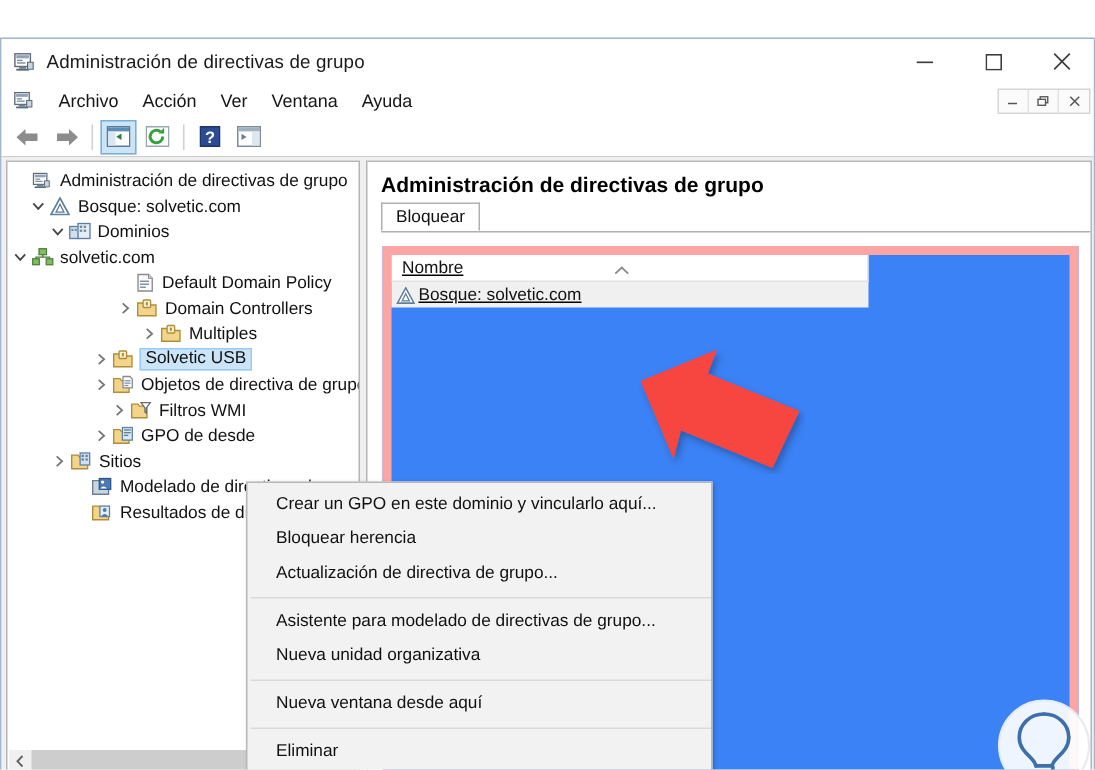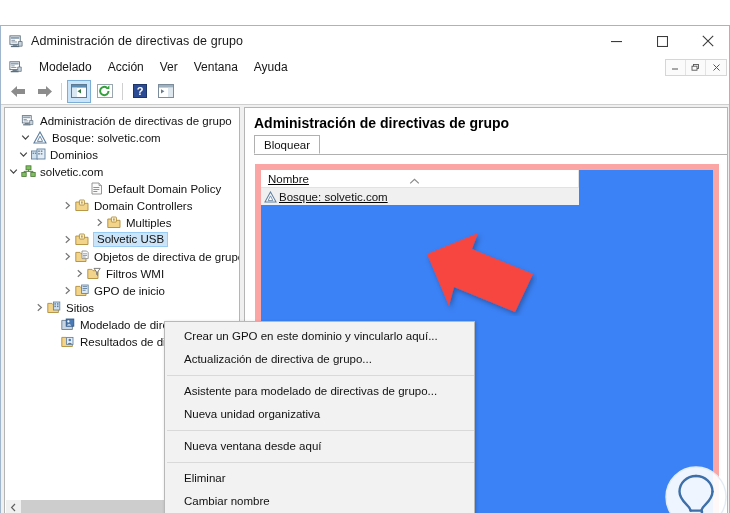--- a/index.html
+++ b/index.html
@@ -207,21 +207,21 @@
       <svg width="14" height="14" viewBox="0 0 16 16">
         <rect x="1" y="2" width="11" height="9" fill="#ffffff" stroke="#5a6b7a" stroke-width="1"></rect>
         <rect x="2" y="3" width="9" height="2.2" fill="#8fa3b5"></rect>
         <rect x="2.5" y="6.2" width="4" height="1" fill="#7b8c9c"></rect>
         <rect x="2.5" y="8" width="6" height="1" fill="#7b8c9c"></rect>
         <rect x="4" y="11" width="5" height="1.6" fill="#6d7e8e"></rect>
         <rect x="2" y="12.6" width="9" height="1.4" fill="#5a6b7a"></rect>
         <path d="M10 8 l4 0 l0 5 l-4 0 z" fill="#c9d4de" stroke="#5a6b7a" stroke-width="0.8"></path>
       </svg>
     </span>
-    <div class="menu-item">Modelado</div>
+    <div class="menu-item">Archivo</div>
     <div class="menu-item">Acción</div>
     <div class="menu-item">Ver</div>
     <div class="menu-item">Ventana</div>
     <div class="menu-item">Ayuda</div>
 
     <div id="mdi-btns">
       <div class="mdi-btn">
         <svg width="9" height="9" viewBox="0 0 9 9">
             <rect x="1" y="5.5" width="6" height="1" fill="#555"></rect>
           </svg>
@@ -313,21 +313,21 @@
           </span>
           <span class="tree-ico">
             <svg width="14" height="13" viewBox="0 0 14 13">
               <path d="M7 1 L13 12 L1 12 Z" fill="#ffffff" stroke="#5f7f9f" stroke-width="1.1"></path>
               <path d="M7 5.2 L9.6 10.4 L4.4 10.4 Z" fill="none" stroke="#5f7f9f" stroke-width="0.9"></path>
             </svg>
           </span>
           <span class="tree-label">Bosque: solvetic.com</span>
         </div>
 
-        <div class="tree-row" style="padding-left:12px">
+        <div class="tree-row" style="padding-left:27px">
           <span class="tw">
             <svg width="9" height="9" viewBox="0 0 9 9">
                 <path d="M1.2 2.6 L4.5 6.2 L7.8 2.6" fill="none" stroke="#444" stroke-width="1.2"></path>
               </svg>
           </span>
           <span class="tree-ico">
             <svg width="15" height="13" viewBox="0 0 15 13">
               <rect x="0.5" y="3" width="6" height="8" fill="#cfe0ef" stroke="#5f7f9f" stroke-width="0.9"></rect>
               <rect x="6" y="1" width="8" height="10" fill="#e4edf5" stroke="#5f7f9f" stroke-width="0.9"></rect>
               <rect x="7.2" y="2.4" width="1.6" height="1.6" fill="#6d8da8"></rect>
@@ -365,21 +365,21 @@
               <path d="M2 1 L9 1 L11.5 3.5 L11.5 12 L2 12 Z" fill="#fbfbfb" stroke="#8a8a8a" stroke-width="0.9"></path>
               <path d="M9 1 L9 3.5 L11.5 3.5" fill="#dfdfdf" stroke="#8a8a8a" stroke-width="0.8"></path>
               <rect x="3.3" y="5" width="6" height="1" fill="#7f95aa"></rect>
               <rect x="3.3" y="7" width="6" height="1" fill="#7f95aa"></rect>
               <rect x="3.3" y="9" width="4" height="1" fill="#7f95aa"></rect>
             </svg>
           </span>
           <span class="tree-label">Default Domain Policy</span>
         </div>
 
-        <div class="tree-row" style="padding-left:56px">
+        <div class="tree-row" style="padding-left:72px">
           <span class="tw">
             <svg width="9" height="9" viewBox="0 0 9 9">
                 <path d="M2.8 1.2 L6.4 4.5 L2.8 7.8" fill="none" stroke="#777" stroke-width="1.2"></path>
               </svg>
           </span>
           <span class="tree-ico">
             <svg width="14" height="13" viewBox="0 0 14 13">
               <path d="M0.8 3 L5 3 L6 4.3 L13 4.3 L13 11.5 L0.8 11.5 Z" fill="#f2d48a" stroke="#b08d3a" stroke-width="0.9"></path>
               <rect x="4.4" y="1" width="5" height="5" rx="0.6" fill="#fdf3d5" stroke="#b08d3a" stroke-width="0.9"></rect>
               <rect x="6.2" y="2.4" width="1.4" height="2.2" fill="#b08d3a"></rect>
@@ -461,21 +461,21 @@
           </span>
           <span class="tree-ico">
             <svg width="14" height="13" viewBox="0 0 14 13">
               <path d="M0.8 2.4 L5 2.4 L6 3.7 L11 3.7 L11 11.5 L0.8 11.5 Z" fill="#f2d48a" stroke="#b08d3a" stroke-width="0.9"></path>
               <rect x="6.6" y="1" width="6.6" height="8.4" fill="#dfe9f2" stroke="#5f7f9f" stroke-width="0.85"></rect>
               <rect x="7.6" y="2.2" width="4.6" height="0.9" fill="#5f7f9f"></rect>
               <rect x="7.6" y="4" width="4.6" height="0.9" fill="#5f7f9f"></rect>
               <rect x="7.6" y="5.8" width="3" height="0.9" fill="#5f7f9f"></rect>
             </svg>
           </span>
-          <span class="tree-label">GPO de inicio</span>
+          <span class="tree-label">GPO de desde</span>
         </div>
 
         <div class="tree-row" style="padding-left:28px">
           <span class="tw">
             <svg width="9" height="9" viewBox="0 0 9 9">
                 <path d="M2.8 1.2 L6.4 4.5 L2.8 7.8" fill="none" stroke="#777" stroke-width="1.2"></path>
               </svg>
           </span>
           <span class="tree-ico">
             <svg width="14" height="13" viewBox="0 0 14 13">
@@ -550,20 +550,21 @@
               <path d="M7 5.2 L9.6 10.4 L4.4 10.4 Z" fill="none" stroke="#5f7f9f" stroke-width="0.9"></path>
             </svg>
           </span>
           <span>Bosque: solvetic.com</span>
         </div>
       </div>
     </div>
 
     <div id="ctxmenu">
       <div class="ctx-item">Crear un GPO en este dominio y vincularlo aquí...</div>
+      <div class="ctx-item">Bloquear herencia</div>
       <div class="ctx-item">Actualización de directiva de grupo...</div>
       <div class="ctx-sep"></div>
       <div class="ctx-item">Asistente para modelado de directivas de grupo...</div>
       <div class="ctx-item">Nueva unidad organizativa</div>
       <div class="ctx-sep"></div>
       <div class="ctx-item">Nueva ventana desde aquí</div>
       <div class="ctx-sep"></div>
       <div class="ctx-item">Eliminar</div>
       <div class="ctx-item">Cambiar nombre</div>
 

